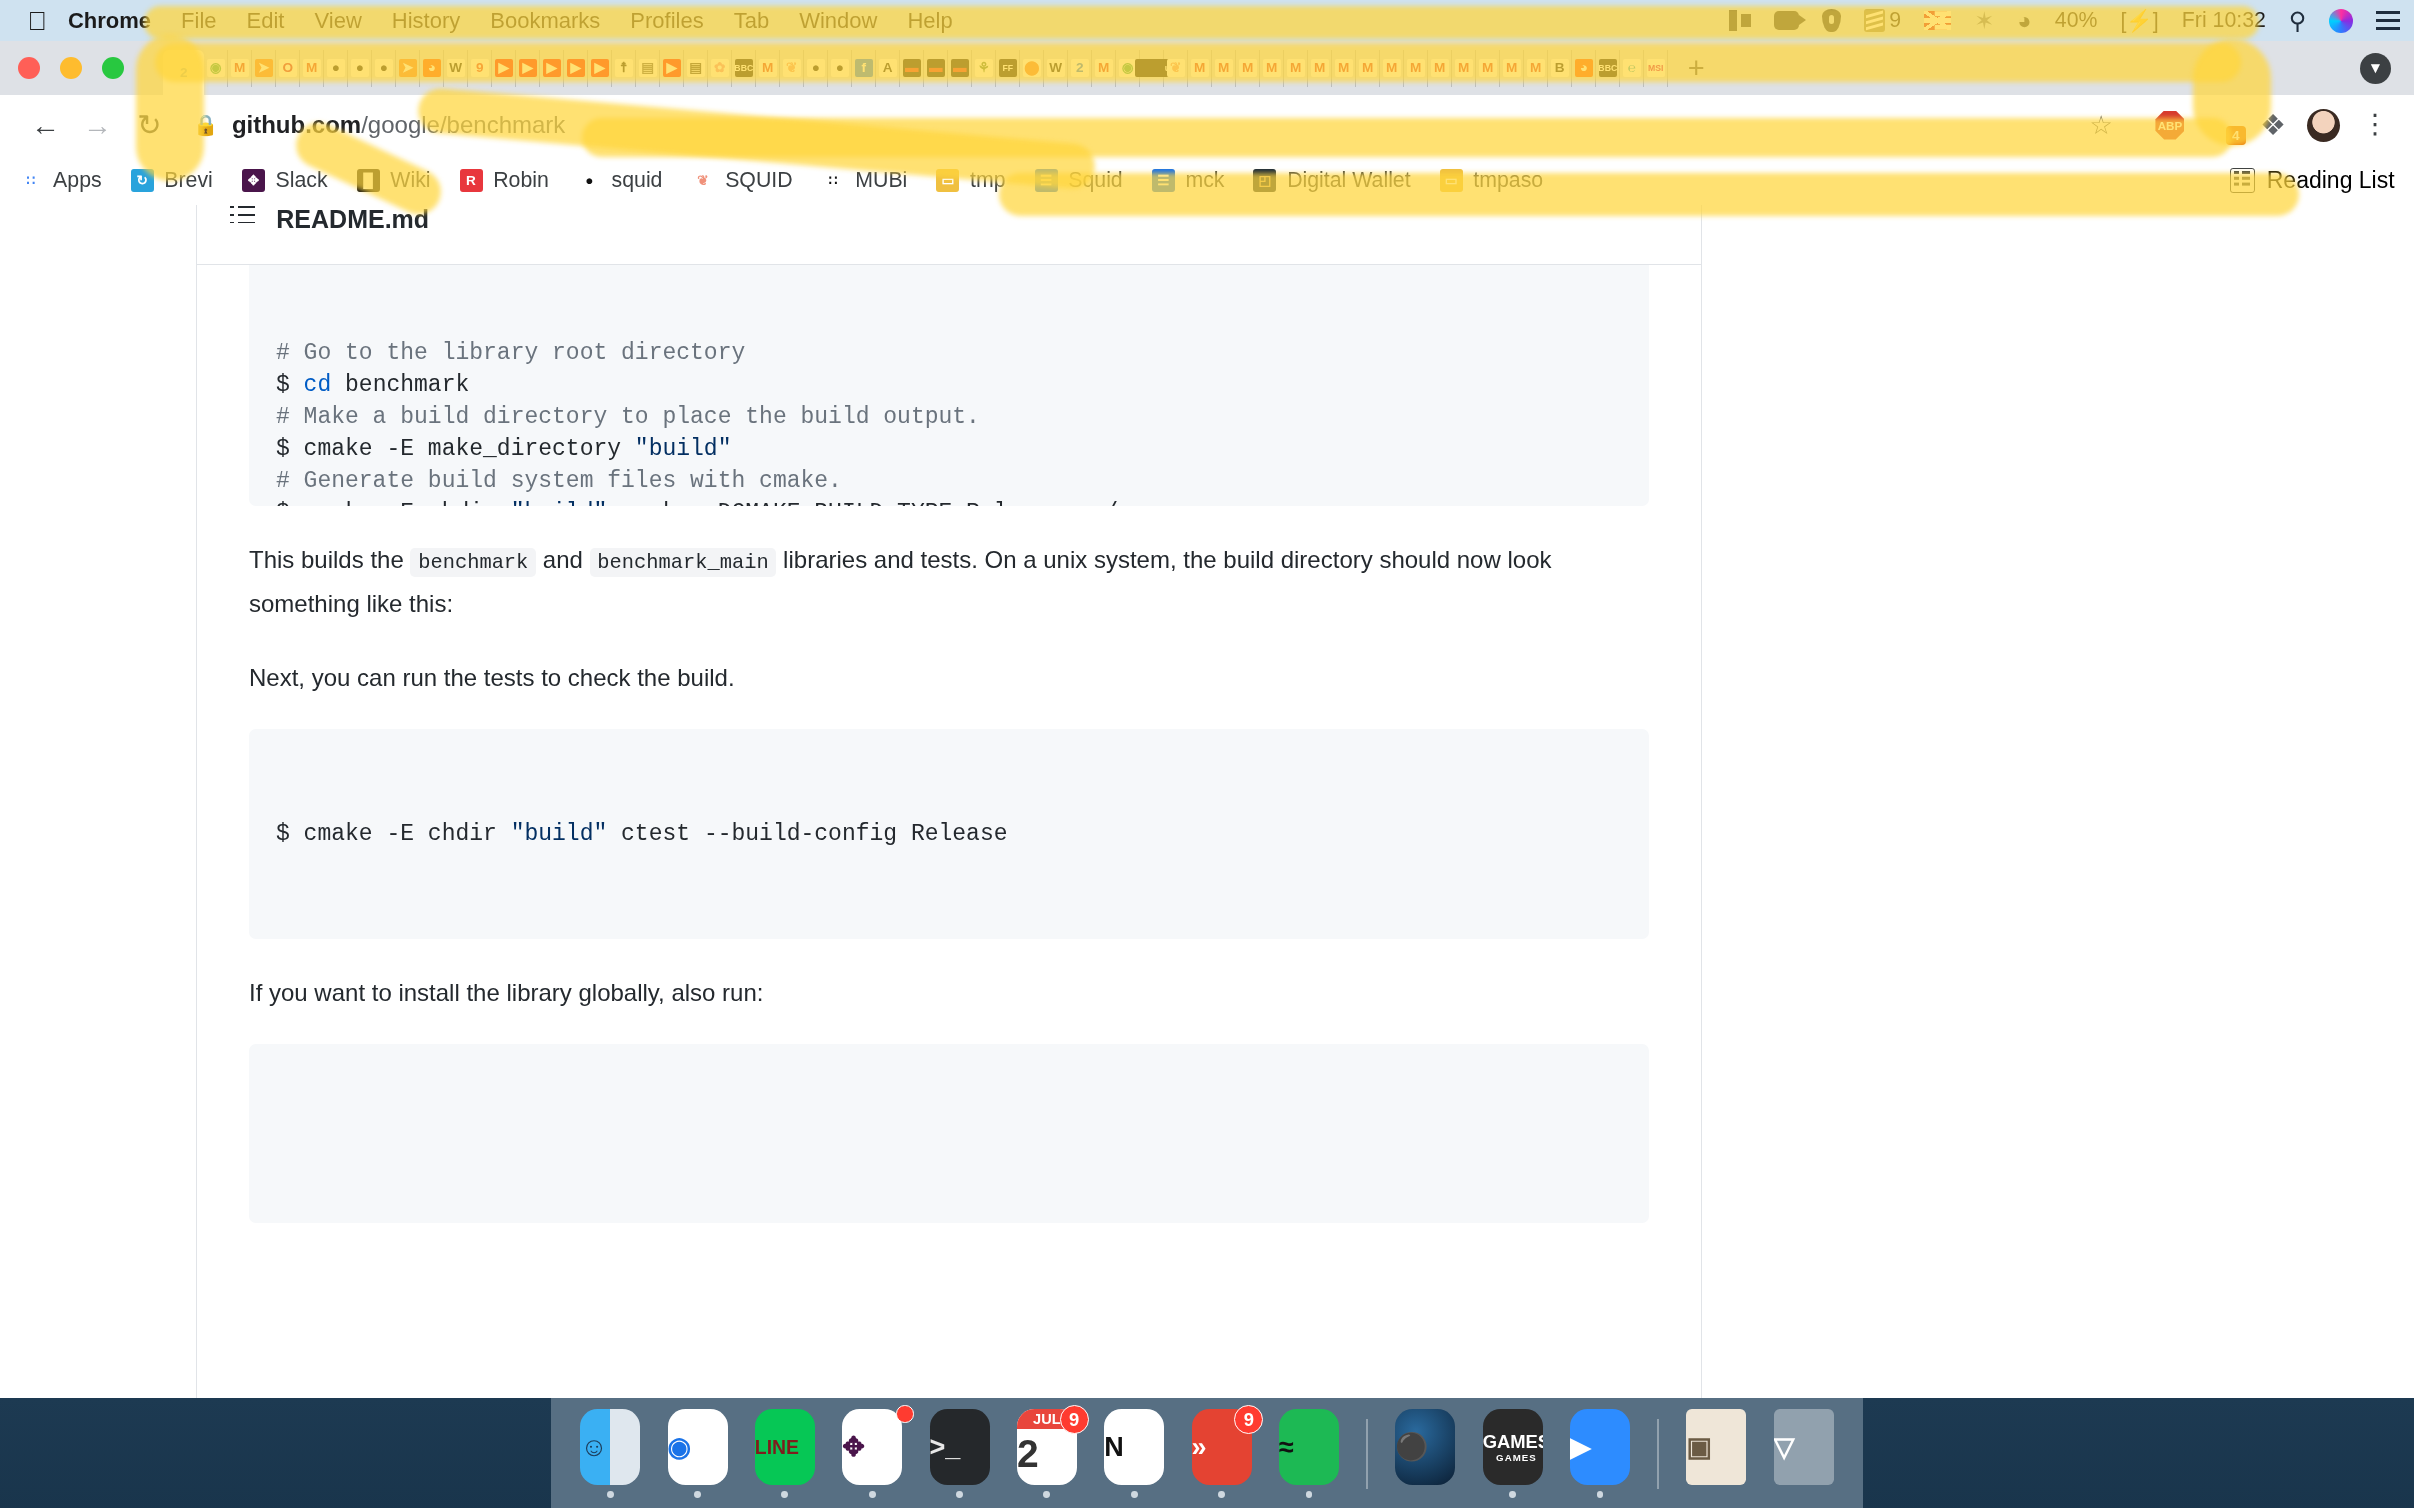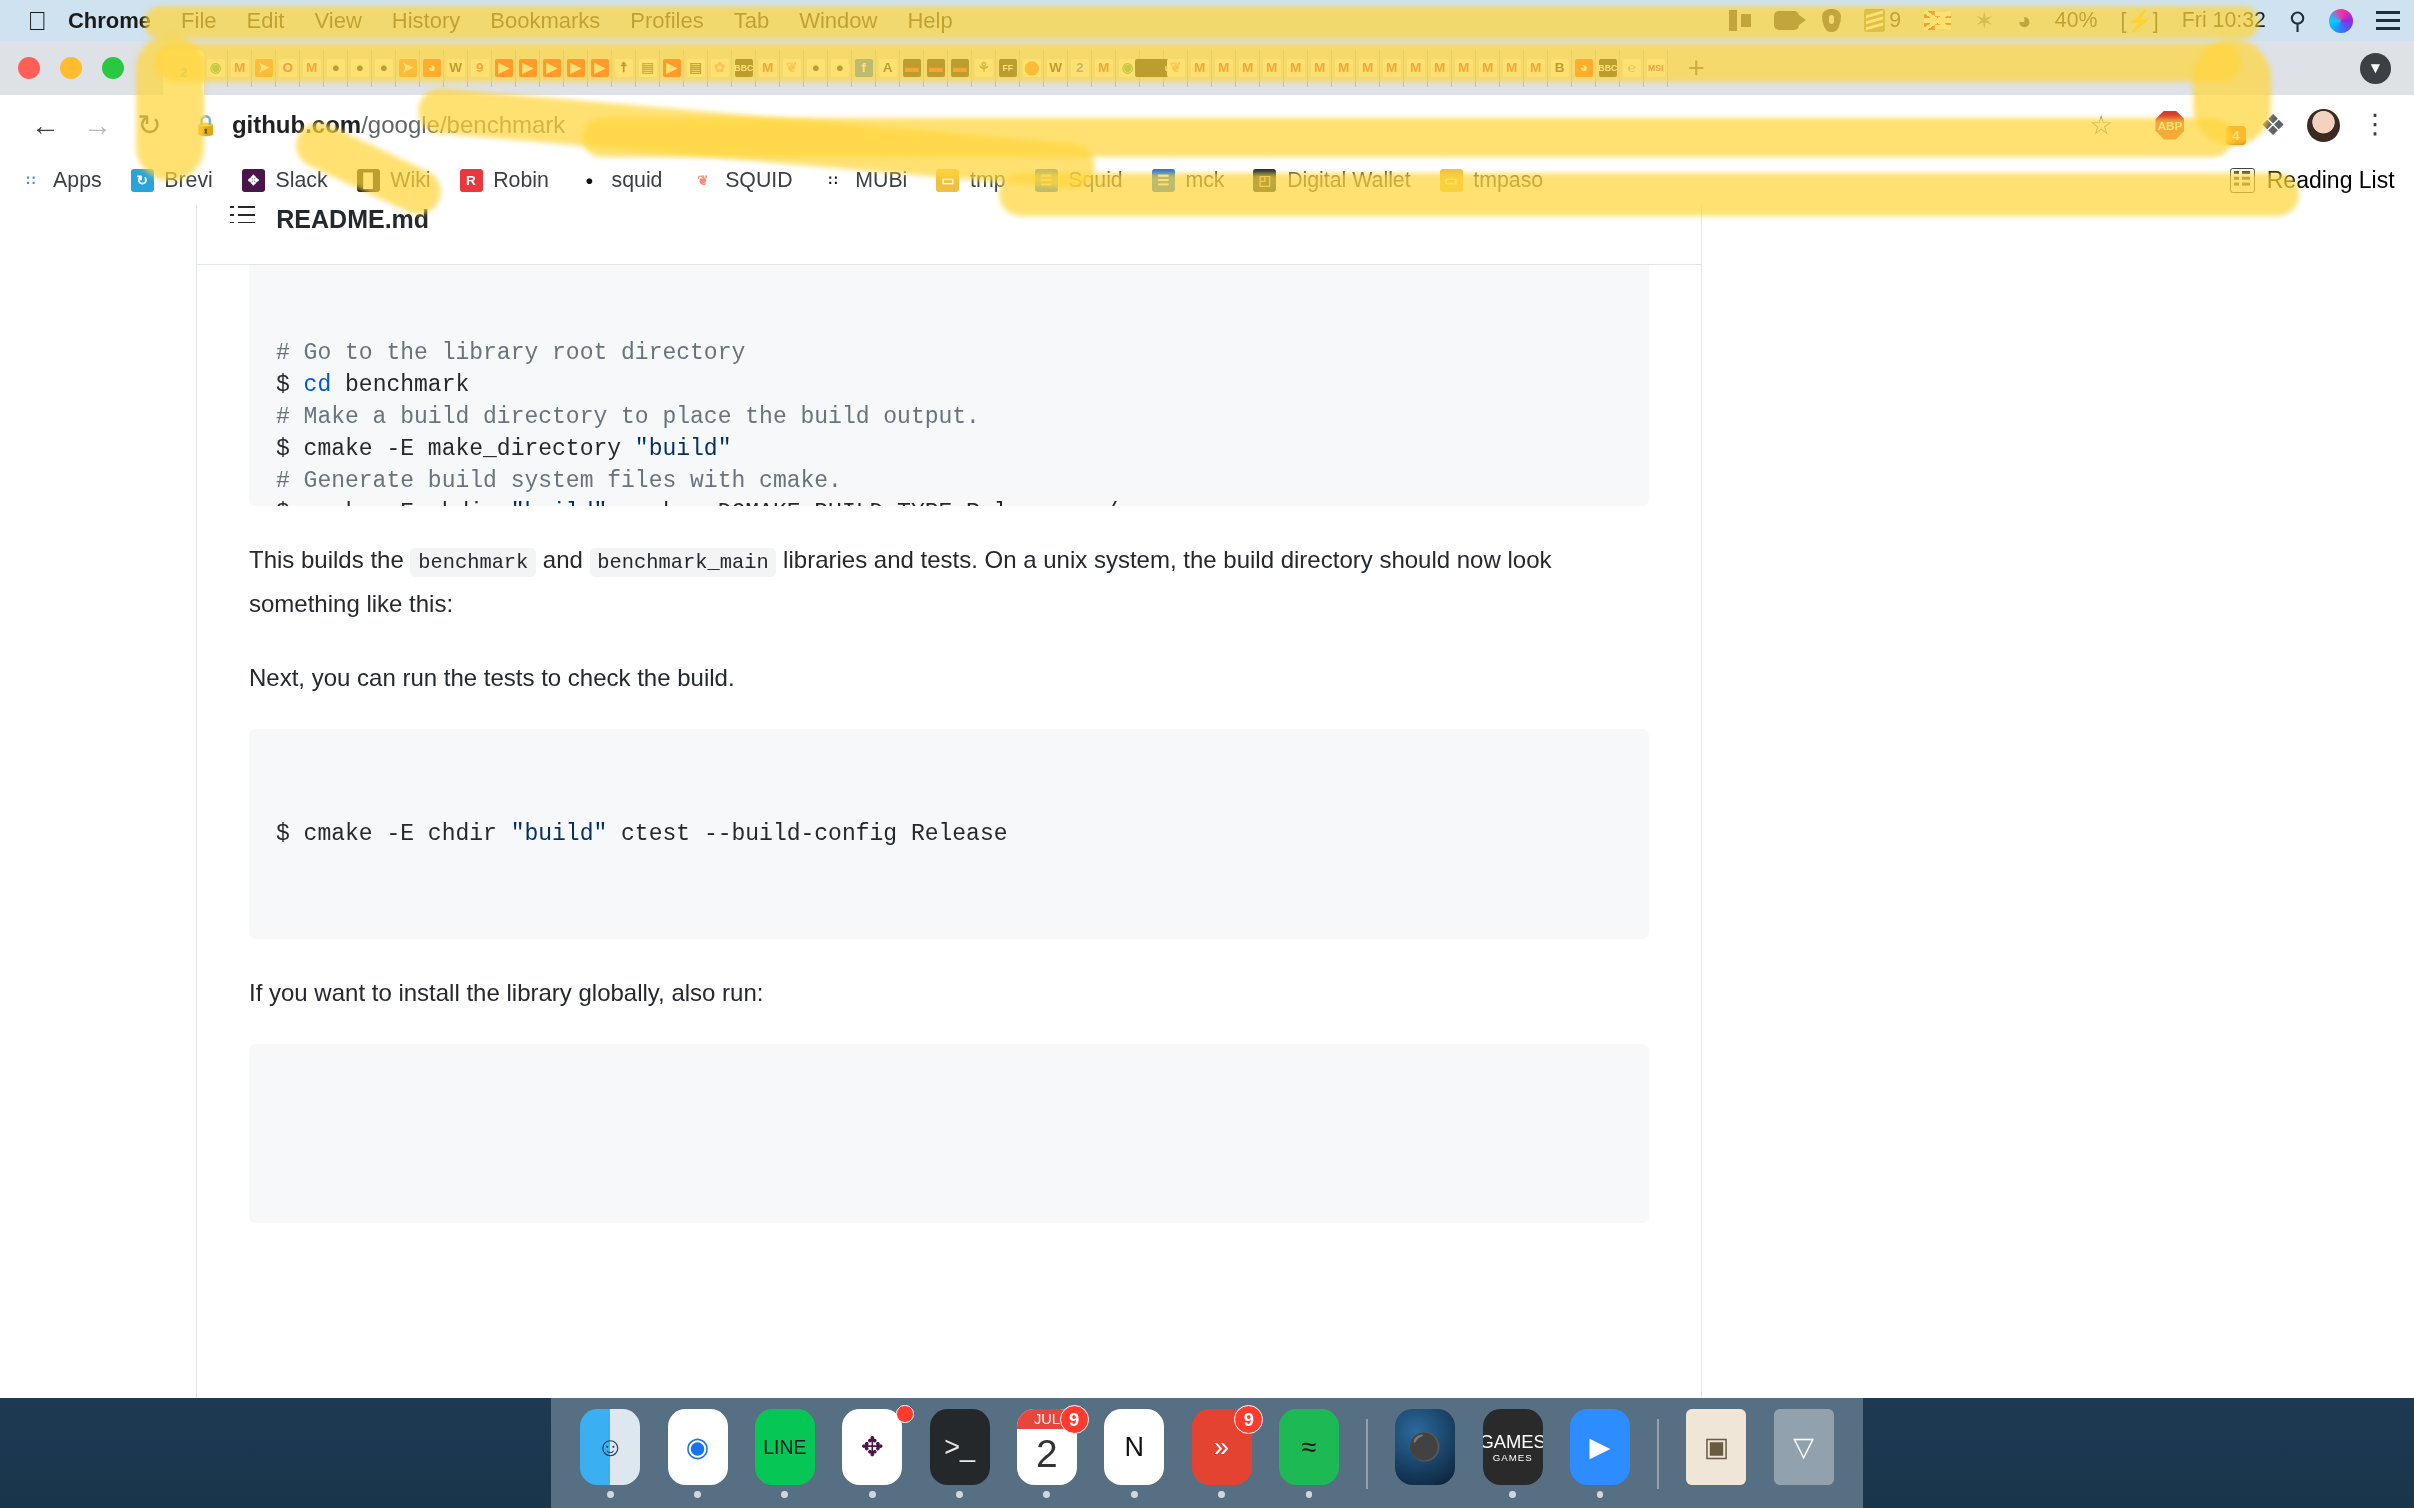--- a/index.html
+++ b/index.html
@@ -145,21 +145,21 @@
   .highlight { position:absolute; inset:0; pointer-events:none; z-index: 9; }
   .hl { position:absolute; background: rgba(255,214,59,0.72); filter: blur(2.9px); border-radius: 23px; }
 
   
   .desktop { position:absolute; top:1398px; left:0; width:2414px; height:111px;
              background: linear-gradient(to bottom, #1d3a52, #19354c); }
   .dock { position:absolute; left:551px; top:1398px; width:1312px; height:111px;
           background: rgba(92,116,136,0.92); display:flex; align-items:center; gap:0px; padding: 0 15.5px; }
   .dk { width: 89px; display:flex; flex-direction:column; align-items:center; position:relative; }
   .dkicon { width: 60px; height: 76px; border-radius: 17.5px; position:relative;
-            display:flex;align-items:center;justify-content:center; font-weight:normal; color:#fff; font-size:27px; overflow:hidden;}
+            display:flex;align-items:center;font-weight:bold; color:#fff; font-size:27px; overflow:hidden;}
   .dot { width:6.8px;height:6.8px;border-radius:50%;background:#cfd8e0; margin-top:5.8px; }
   .dot.none { background: transparent; }
   .dbadge { position:absolute; top:-3.9px; right:1.9px; min-width:29px;height:29px;border-radius:14.6px;
             background:#ff3b30; color:#fff; font-size:18.4px; display:flex;align-items:center;justify-content:center;
             border:1.9px solid #fff; font-weight:bold; z-index:3;}
   .dbadge.small { min-width:17.5px;height:17.5px;border-radius:8.7px; }
   .ddiv { width:1.9px; height:70px; background:rgba(255,255,255,0.35); margin: 0 13.6px; }
 </style>
 </head>
 <body>
@@ -551,21 +551,21 @@
   <div class="dock" id="dock">
       <div class="dk">
         <div class="dkicon" style="background: linear-gradient(90deg, rgb(58, 176, 243) 0px, rgb(58, 176, 243) 50%, rgb(223, 231, 238) 50%, rgb(223, 231, 238) 100%); color: rgb(28, 60, 90);">☺</div>
         <span class="dot"></span>
       </div>
       <div class="dk">
         <div class="dkicon" style="background: rgb(255, 255, 255); color: rgb(26, 115, 232);">◉</div>
         <span class="dot"></span>
       </div>
       <div class="dk">
-        <div class="dkicon" style="background: rgb(6, 199, 85); color: #0f172a; font-size: 19.4px;">LINE</div>
+        <div class="dkicon" style="background: rgb(6, 199, 85); color: #7f1d1d; font-size: 19.4px;">LINE</div>
         <span class="dot"></span>
       </div>
       <div class="dk">
         <span class="dbadge small"></span>
         <div class="dkicon" style="background: rgb(255, 255, 255); color: rgb(74, 21, 75);">✥</div>
         <span class="dot"></span>
       </div>
       <div class="dk">
         <div class="dkicon" style="background: rgb(37, 40, 43); color: rgb(232, 232, 232);">&gt;_</div>
         <span class="dot"></span>

